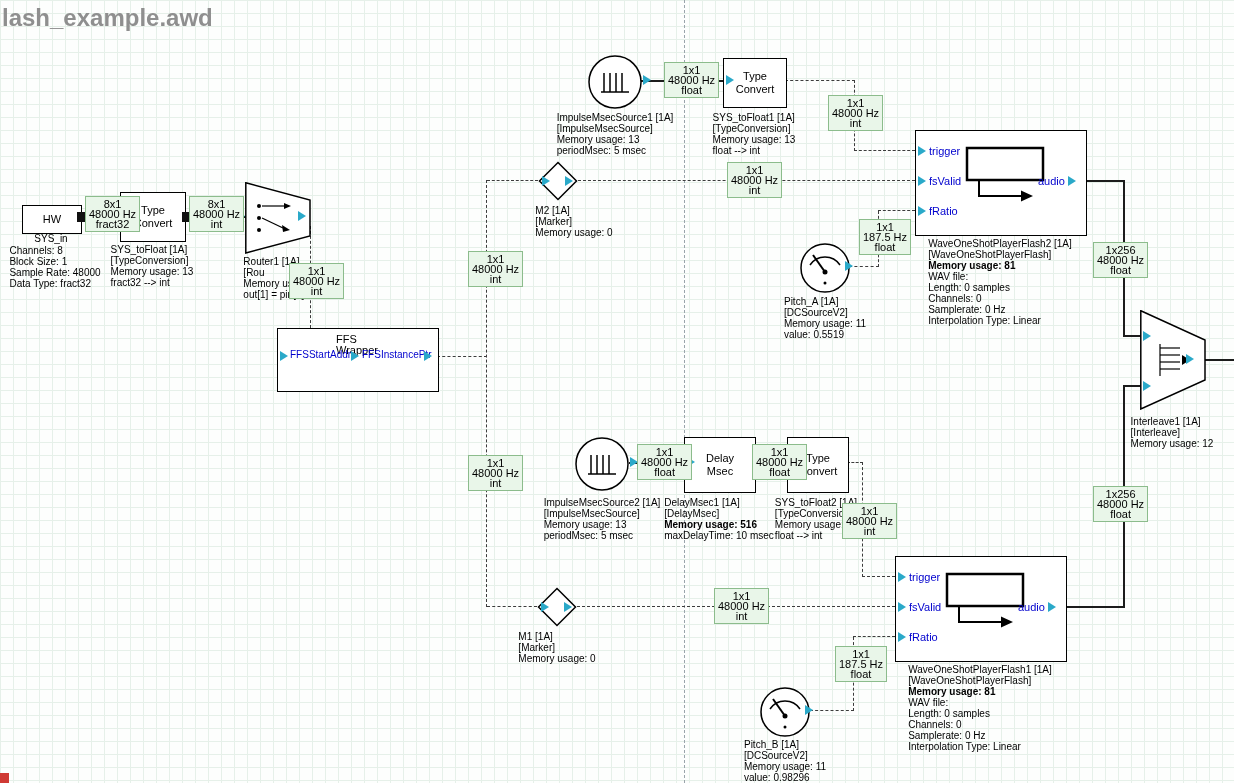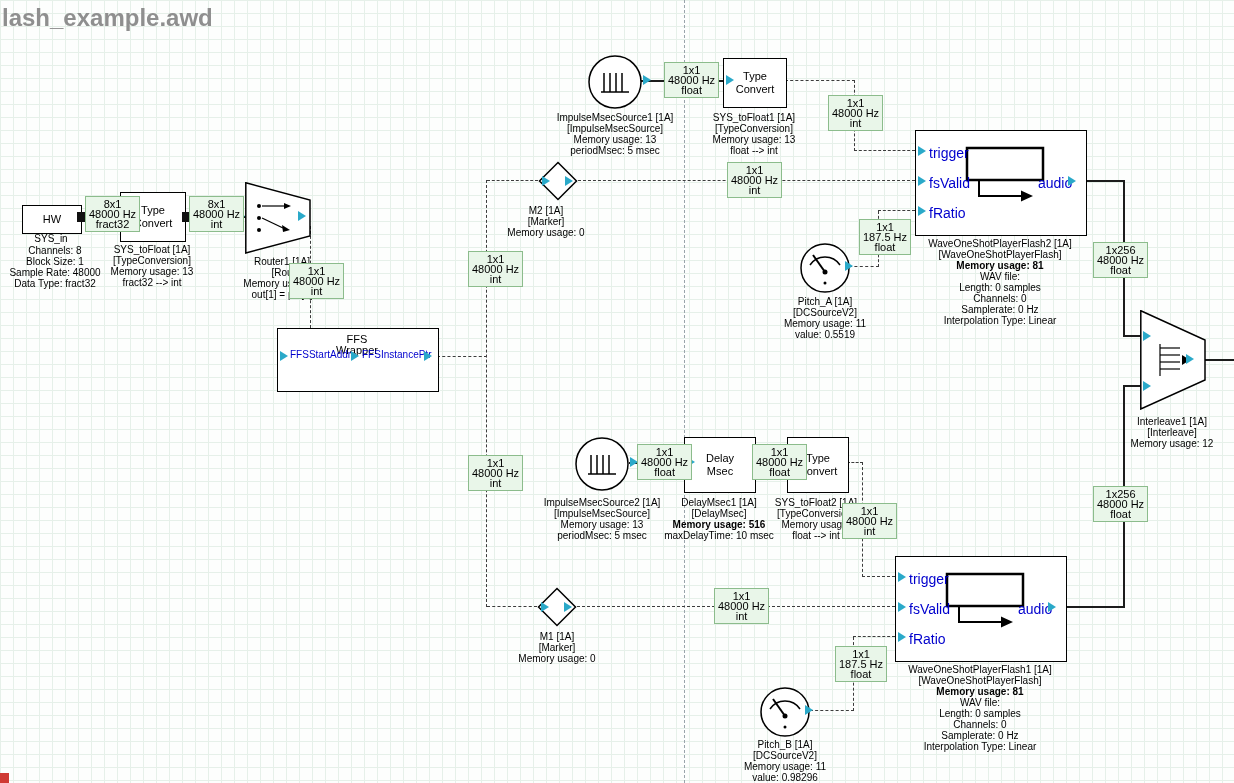--- a/index.html
+++ b/index.html
@@ -7,32 +7,32 @@
     position:relative;width:1234px;height:783px;overflow:hidden;color:#000;
     font-family:"Liberation Sans",sans-serif;background:#fdfefd;
     background-image:linear-gradient(#e6f0e9 1px,transparent 1px),
                      linear-gradient(90deg,#e6f0e9 1px,transparent 1px);
     background-size:13px 13px;
   }
   .title{position:absolute;font-size:24px;font-weight:bold;color:#8f8f8f;}
   .blk{position:absolute;background:#fff;border:1.5px solid #000;display:flex;flex-direction:column;
        align-items:center;justify-content:center;font-size:11px;line-height:13px;text-align:center;z-index:3;}
   .shape{position:absolute;z-index:3;}
-  .cap{position:absolute;transform:translateX(-50%);font-size:10px;line-height:11px;text-align:center;white-space:nowrap;z-index:2;}
+  .cap{position:absolute;transform:translateX(-50%);font-size:10px;line-height:11px;text-align:left;white-space:nowrap;z-index:2;}
   .cap .b{font-weight:bold;}
   .badge{position:absolute;background:#e9f6e9;border:1px solid #8cbc8c;font-size:11px;line-height:10px;
          text-align:center;padding:2px 3px;z-index:6;white-space:nowrap;}
   .wh{position:absolute;height:0;border-top:2px solid #1c1c1c;z-index:1;}
   .wv{position:absolute;width:0;border-left:2px solid #1c1c1c;z-index:1;}
   .dh{position:absolute;height:0;border-top:1.5px dashed #3c3c3c;z-index:1;}
   .dv{position:absolute;width:0;border-left:1.5px dashed #3c3c3c;z-index:1;}
   .ar{position:absolute;width:0;height:0;border-top:5px solid transparent;border-bottom:5px solid transparent;
       border-left:8px solid #2aa9c9;z-index:4;}
   .plug{position:absolute;width:9px;height:10px;background:#111;z-index:4;}
-  .pl{position:absolute;color:#0000cd;font-size:14px;white-space:nowrap;z-index:4;}
+  .pl{position:absolute;color:#0000cd;font-size:11px;white-space:nowrap;z-index:4;}
   .pagebreak{position:absolute;width:0;border-left:1px dashed #9aa4ab;z-index:0;}
   svg{display:block;}
 </style>
 </head>
 <body>
 
 <div id="canvas">
 
   <div class="title" style="left:2px;top:4px">lash_example.awd</div>
 
@@ -373,21 +373,21 @@
     <div>WaveOneShotPlayerFlash2 [1A]</div>
     <div>[WaveOneShotPlayerFlash]</div>
     <div class="b">Memory usage: 81</div>
     <div>WAV file:</div>
     <div>Length: 0 samples</div>
     <div>Channels: 0</div>
     <div>Samplerate: 0 Hz</div>
     <div>Interpolation Type: Linear</div>
   </div>
 
-  <div class="cap" style="left:546px;top:205px">
+  <div class="cap" style="left:574px;top:205px">
     <div>M2 [1A]</div>
     <div>[Marker]</div>
     <div>Memory usage: 0</div>
   </div>
 
   <div class="cap" style="left:825px;top:296px">
     <div>Pitch_A [1A]</div>
     <div>[DCSourceV2]</div>
     <div>Memory usage: 11</div>
     <div>value: 0.5519</div>

